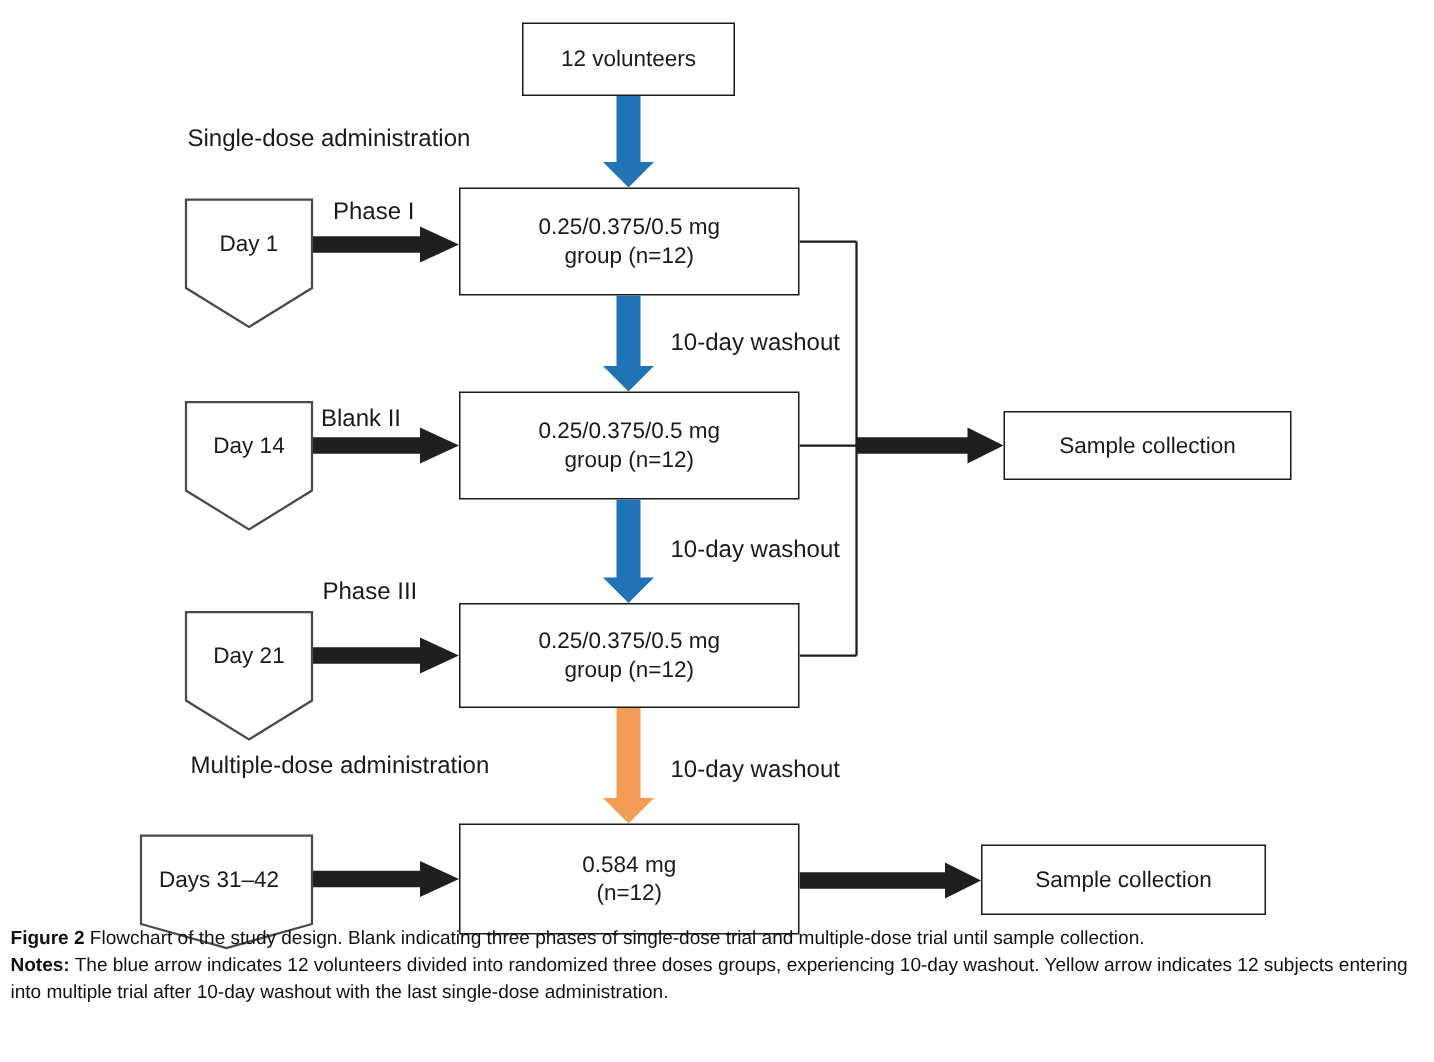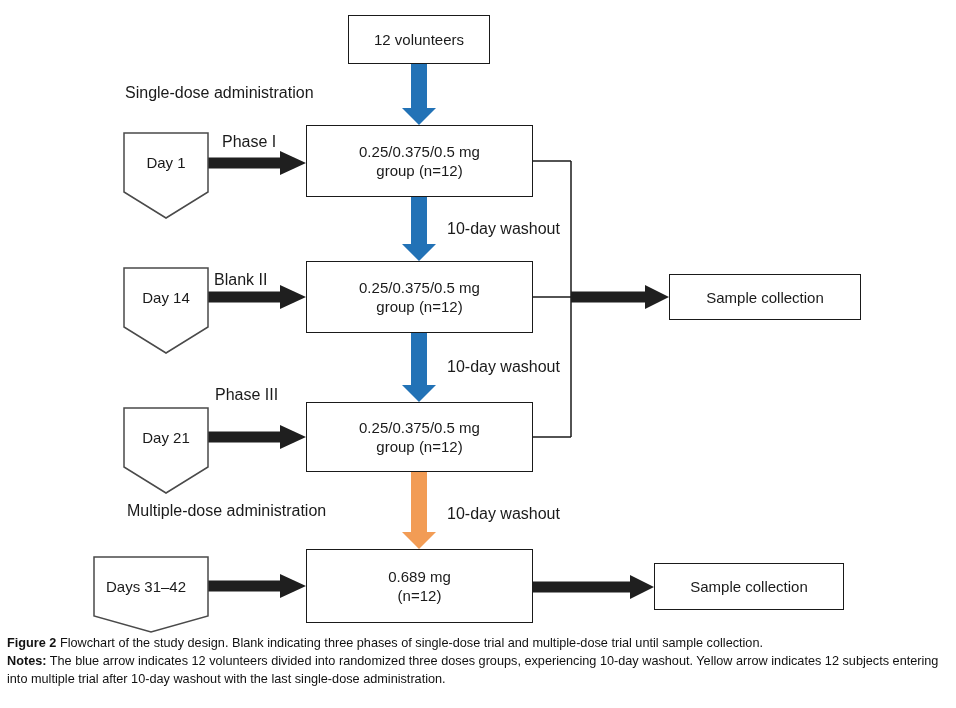--- a/index.html
+++ b/index.html
@@ -47,21 +47,21 @@
     position: absolute;
     display: flex;
     align-items: center;
     justify-content: center;
     font-size: 15px;
     white-space: nowrap;
   }
   .caption {
     position: absolute;
     left: 7px;
-    top: 634px;
+    top: 616px;
     width: 946px;
     font-size: 12.7px;
     line-height: 18px;
     color: #111;
   }
   .caption .bold { font-weight: bold; }
   .caption p { margin: 0; }
 </style>
 </head>
 <body>
@@ -107,21 +107,21 @@
     <span>0.25/0.375/0.5 mg</span>
     <span>group (n=12)</span>
   </div>
 
   <div class="node-box" style="left:306px; top:402px; width:227px; height:70px;">
     <span>0.25/0.375/0.5 mg</span>
     <span>group (n=12)</span>
   </div>
 
   <div class="node-box" style="left:306px; top:549px; width:227px; height:74px;">
-    <span>0.689 mg</span>
+    <span>0.584 mg</span>
     <span>(n=12)</span>
   </div>
 
   <div class="node-box" style="left:669px; top:274px; width:192px; height:46px;">
     <span>Sample collection</span>
   </div>
 
   <div class="node-box" style="left:654px; top:563px; width:190px; height:47px;">
     <span>Sample collection</span>
   </div>

